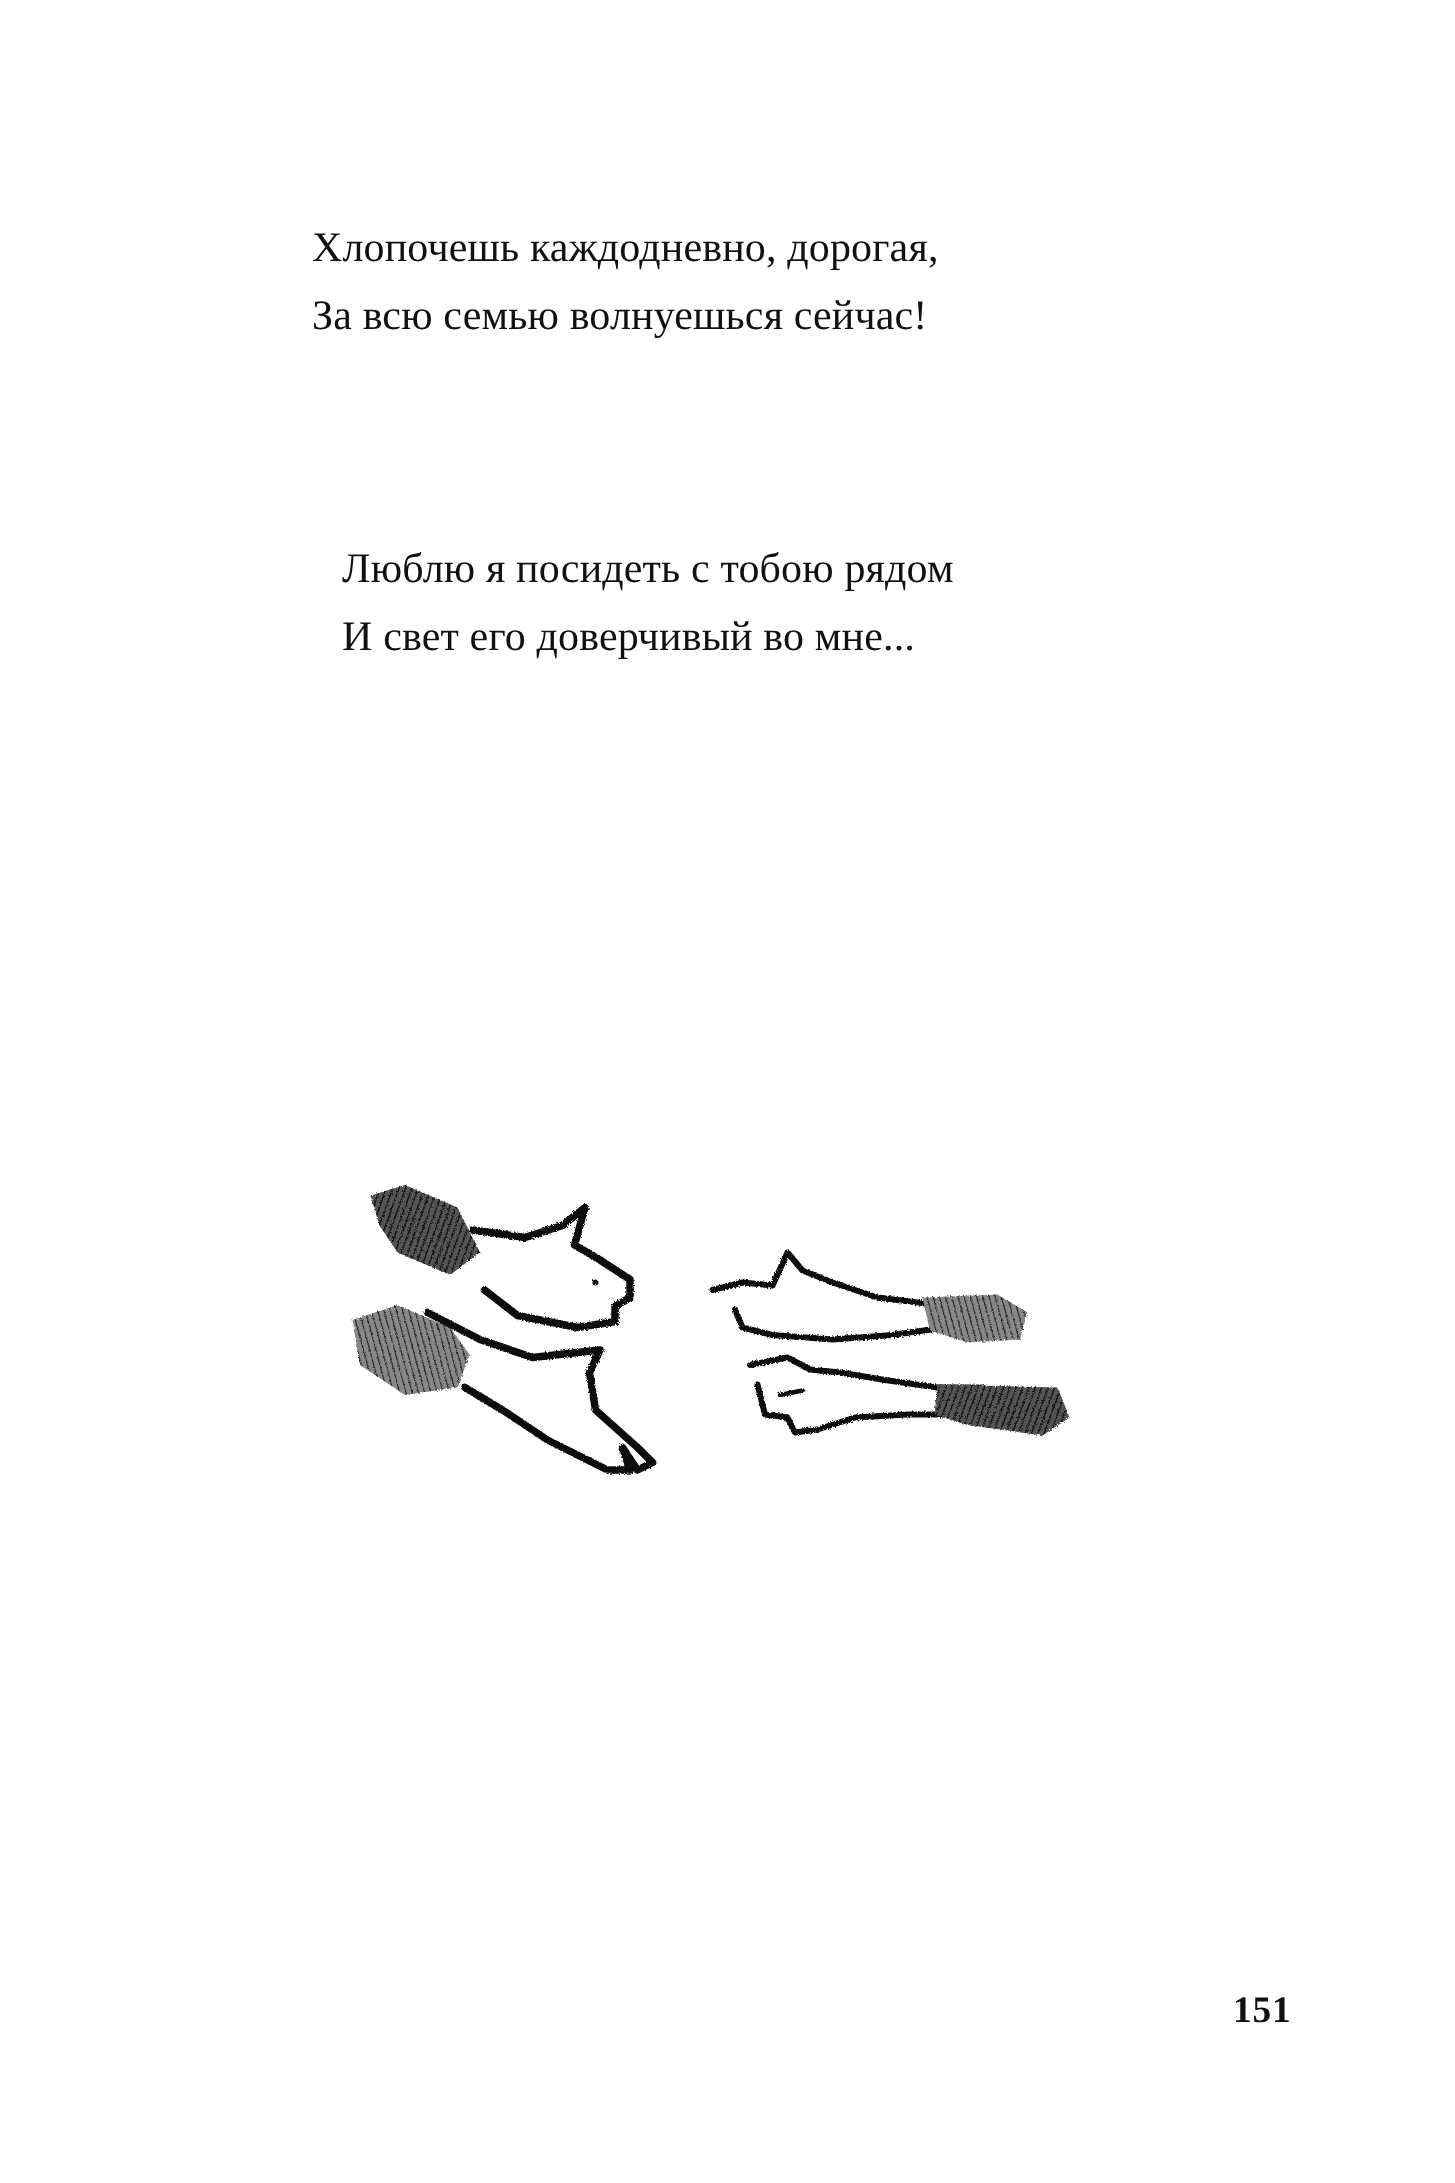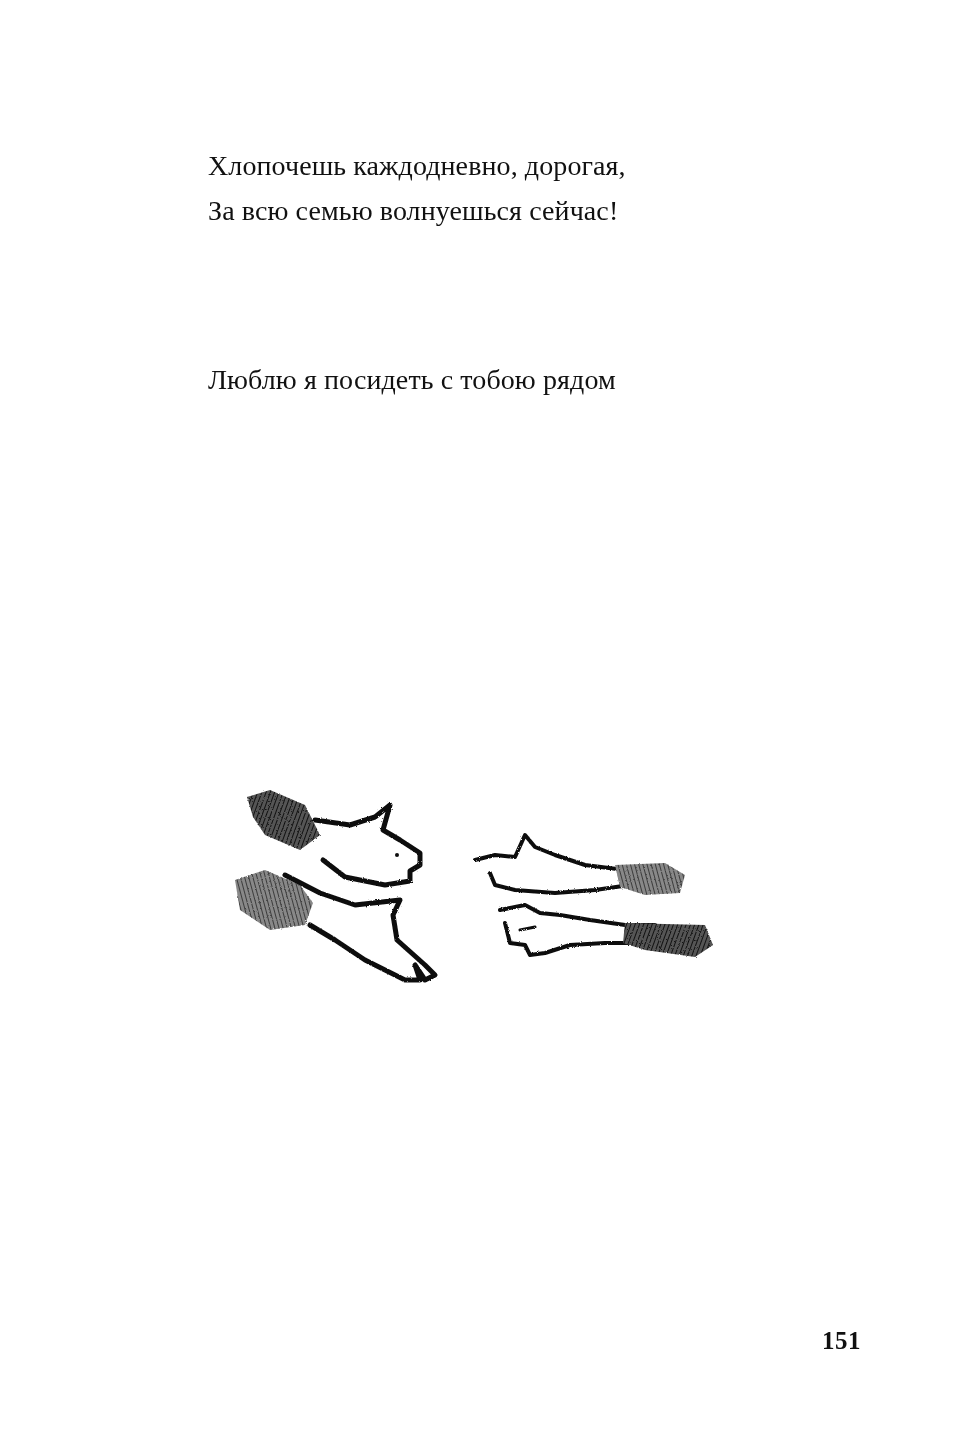--- a/index.html
+++ b/index.html
@@ -1,35 +1,36 @@
 <!DOCTYPE html>
 <html><head>
   <meta charset="utf-8">
   <style>
     html, body { margin: 0; padding: 0; background: #ffffff; }
     body { width: 970px; height: 1455px; position: relative; overflow: hidden;
            font-family: "Liberation Serif", "DejaVu Serif", serif; color: #111111; }
     .stanza { position: absolute; left: 208px; }
     .stanza-1 { top: 144px; }
-    .stanza-2 { top: 358px; }
+    .stanza-2 { top: 358px; margin-left: 20px; }
     .line { font-size: 28px; line-height: 44.5px; white-space: nowrap; letter-spacing: 0.1px; }
     .illustration { position: absolute; left: 225px; top: 775px; width: 500px; height: 215px; }
     .page-number { position: absolute; left: 822px; top: 1327px; font-size: 25px; font-weight: bold;
                    letter-spacing: 0.5px; }
   </style>
 </head>
 <body>
 
 <div class="stanza stanza-1">
   <div class="line">Хлопочешь каждодневно, дорогая,</div>
   <div class="line">За всю семью волнуешься сейчас!</div>
 </div>
 
 <div class="stanza stanza-2">
   <div class="line">Люблю я посидеть с тобою рядом</div>
+  <div class="line">И свет его доверчивый во мне...</div>
 </div>
 
 <div class="illustration">
   <svg width="500" height="215" viewBox="0 0 500 215">
     <defs>
       <filter id="rough">
         <feTurbulence type="fractalNoise" baseFrequency="0.9" numOctaves="2" result="n"></feTurbulence>
         <feDisplacementMap in="SourceGraphic" in2="n" scale="2.5"></feDisplacementMap>
       </filter>
       <pattern id="hatch" width="4" height="4" patternUnits="userSpaceOnUse" patternTransform="rotate(20)">

